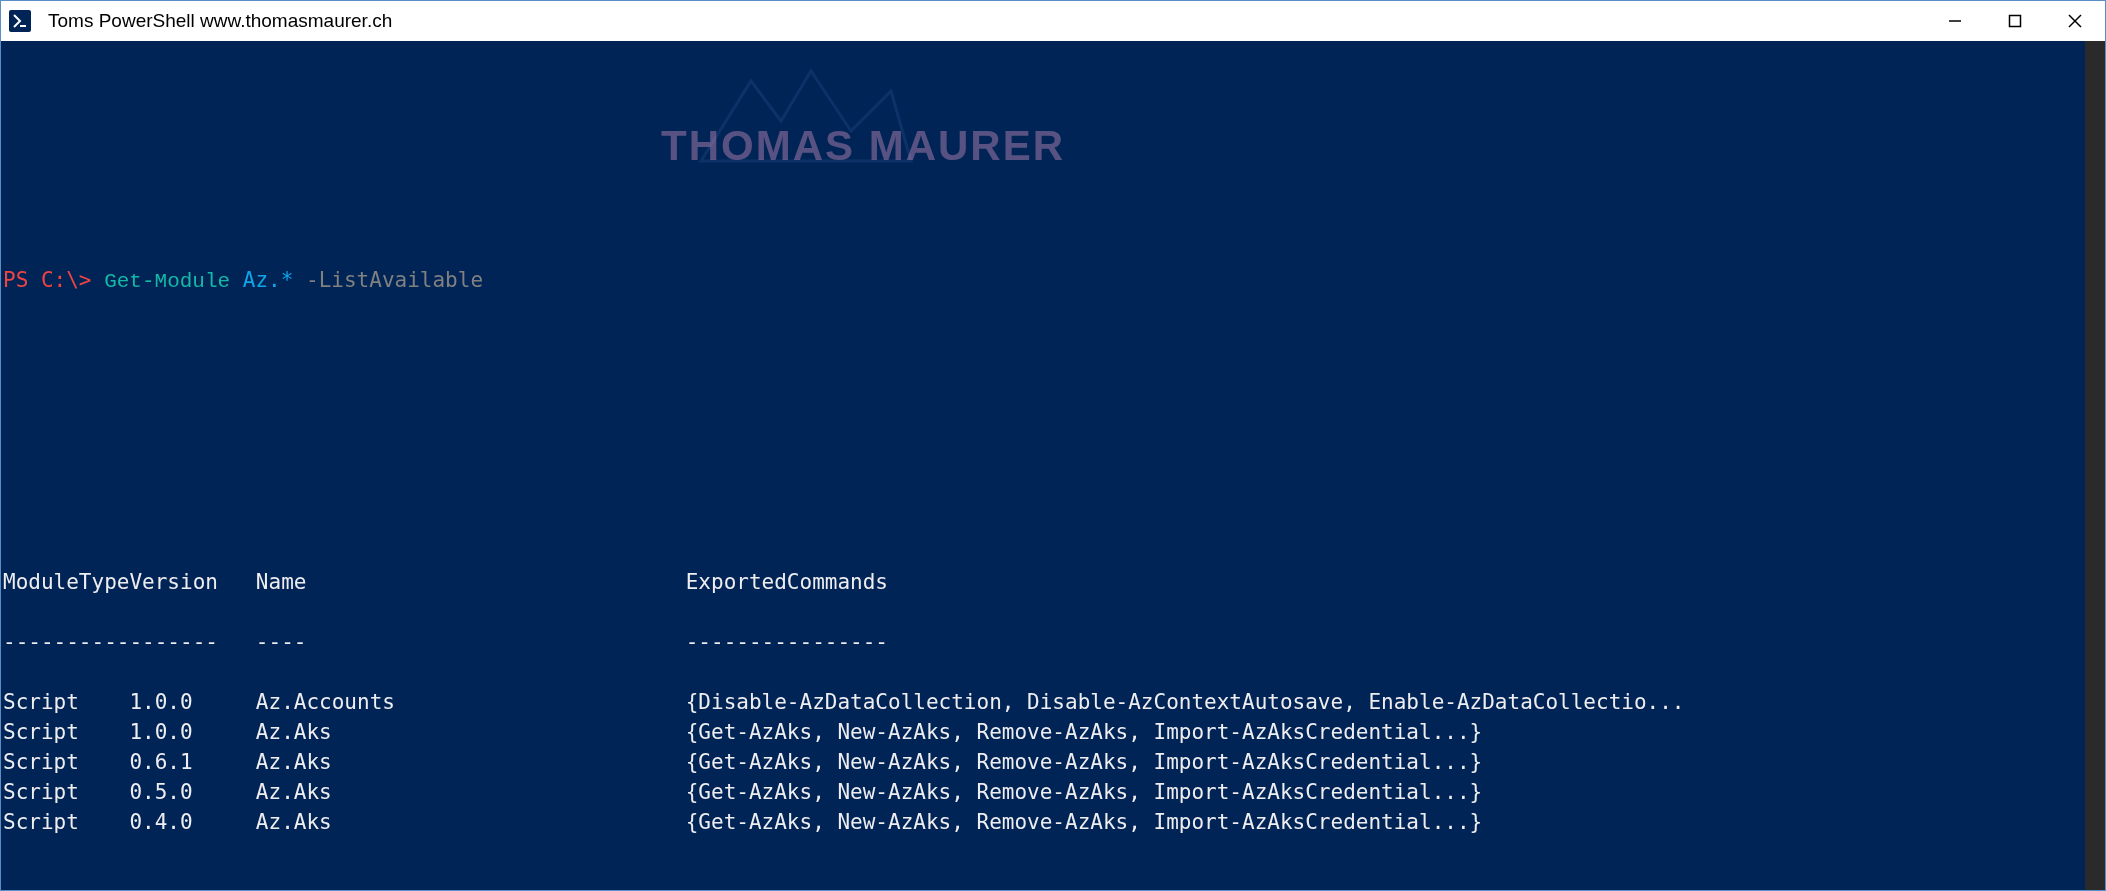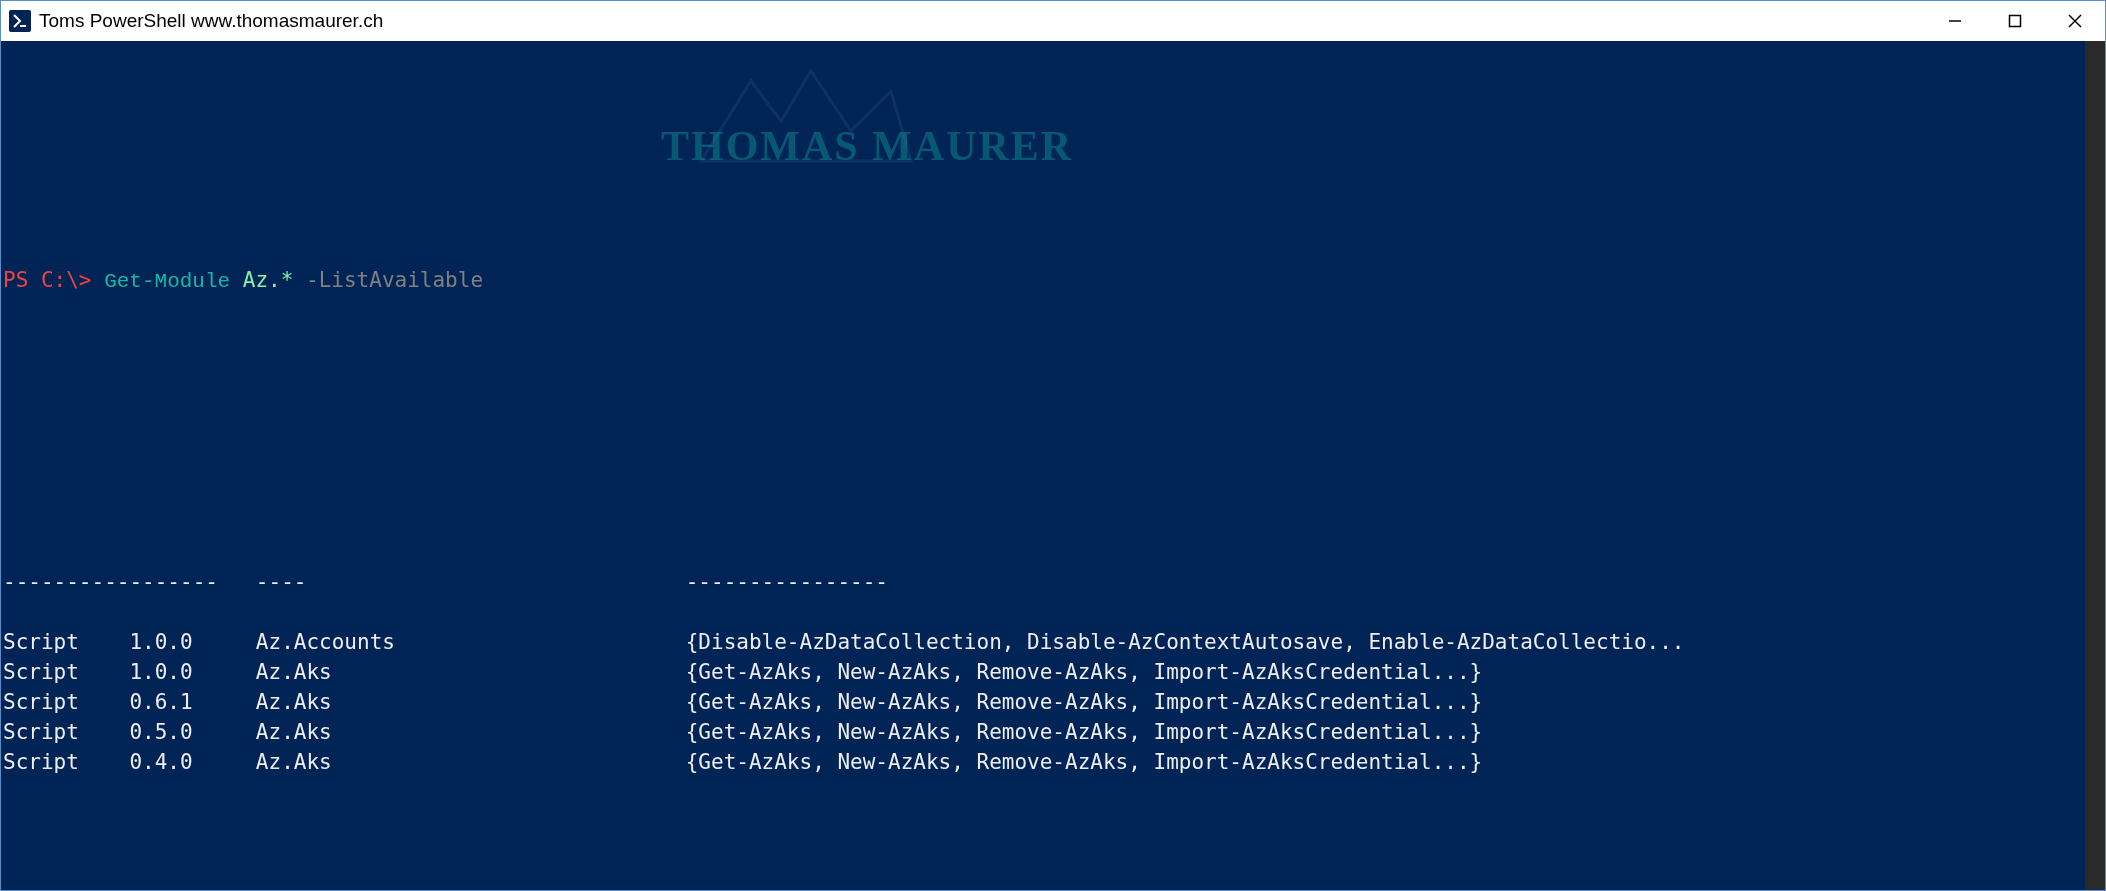--- a/index.html
+++ b/index.html
@@ -21,21 +21,21 @@
     background:#fff;
     height:40px;
     display:flex;
     align-items:center;
     justify-content:space-between;
     padding-left:8px;
   }
   .titlebar-left {
     display:flex;
     align-items:center;
-    gap:8px;
+    gap:17px;
   }
   .ps-icon {
     width:22px;
     height:22px;
     background:#012456;
     display:flex;
     align-items:center;
     justify-content:center;
     border-radius:2px;
   }
@@ -66,41 +66,41 @@
     line-height:30px;
     padding:14px 0 0 2px;
     white-space:pre;
     overflow:hidden;
     position:relative;
   }
   .terminal-inner { position:relative; z-index:2; }
   .prompt-line { }
   .prompt-ps  { color:#ef4444; }
   .prompt-cmd { color:#14b8a6;font-family:Liberation Mono, monospace; }
-  .prompt-arg { color:#86efac;text-align:center; }
+  .prompt-arg { color:#0ea5e9;text-align:center; }
   .prompt-par { color:#808080;text-align:center; }
   .row { }
   .col-type { display:inline-block; width:10ch; }
   .col-ver  { display:inline-block; width:10ch; }
   .col-name { display:inline-block; width:34ch; }
   .col-cmds { }
   .scrollbar {
     position:absolute;
     right:0; top:0;
     width:20px;
     height:100%;
     background:#2a2a2a;
     z-index:3;
   }
   .watermark {
     position:absolute;
-    color:#14b8a6;
+    color:#f9a8d4;
     opacity:0.35;
     z-index:1;
-    font-family:Liberation Serif, serif;
+    font-family:Liberation Sans, sans-serif;
     font-weight:900;
     letter-spacing:2px;
     white-space:nowrap;
     pointer-events:none;
   }
   .wm-big { top:90px; left:660px; font-size:42px; }
   .wm-mount {
     position:absolute; top:10px; left:680px; width:240px; height:120px;
     opacity:0.20; z-index:1;
   }
@@ -146,20 +146,21 @@
       <path d="M20 110 L70 30 L100 70 L130 20 L170 80 L210 40 L230 110 Z" fill="none" stroke="#3a6aaa" stroke-width="3"></path>
     </svg>
     <div class="watermark wm-big">THOMAS MAURER</div>
 
     <div class="terminal-inner">
 <div class="prompt-line"><span class="prompt-ps">PS C:\&gt; </span><span class="prompt-cmd">Get-Module</span><span class="prompt-arg"> Az.* </span><span class="prompt-par">-ListAvailable</span></div>
 <div class="row">&nbsp;</div>
 <div class="row">&nbsp;</div>
 <div class="row">&nbsp;</div>
 <div class="row">&nbsp;</div>
+<div class="row"><span class="col-type">ModuleType</span><span class="col-ver">Version</span><span class="col-name">Name</span><span class="col-cmds">ExportedCommands</span></div>
 <div class="row"><span class="col-type">----------</span><span class="col-ver">-------</span><span class="col-name">----</span><span class="col-cmds">----------------</span></div>
 <div id="module-rows"><div class="row"><span class="col-type">Script</span><span class="col-ver">1.0.0</span><span class="col-name">Az.Accounts</span><span class="col-cmds">{Disable-AzDataCollection, Disable-AzContextAutosave, Enable-AzDataCollectio...</span></div><div class="row"><span class="col-type">Script</span><span class="col-ver">1.0.0</span><span class="col-name">Az.Aks</span><span class="col-cmds">{Get-AzAks, New-AzAks, Remove-AzAks, Import-AzAksCredential...}</span></div><div class="row"><span class="col-type">Script</span><span class="col-ver">0.6.1</span><span class="col-name">Az.Aks</span><span class="col-cmds">{Get-AzAks, New-AzAks, Remove-AzAks, Import-AzAksCredential...}</span></div><div class="row"><span class="col-type">Script</span><span class="col-ver">0.5.0</span><span class="col-name">Az.Aks</span><span class="col-cmds">{Get-AzAks, New-AzAks, Remove-AzAks, Import-AzAksCredential...}</span></div><div class="row"><span class="col-type">Script</span><span class="col-ver">0.4.0</span><span class="col-name">Az.Aks</span><span class="col-cmds">{Get-AzAks, New-AzAks, Remove-AzAks, Import-AzAksCredential...}</span></div></div>
     </div>
 
     <div class="scrollbar"></div>
   </div>
 
 </div>
 
 </body></html>

